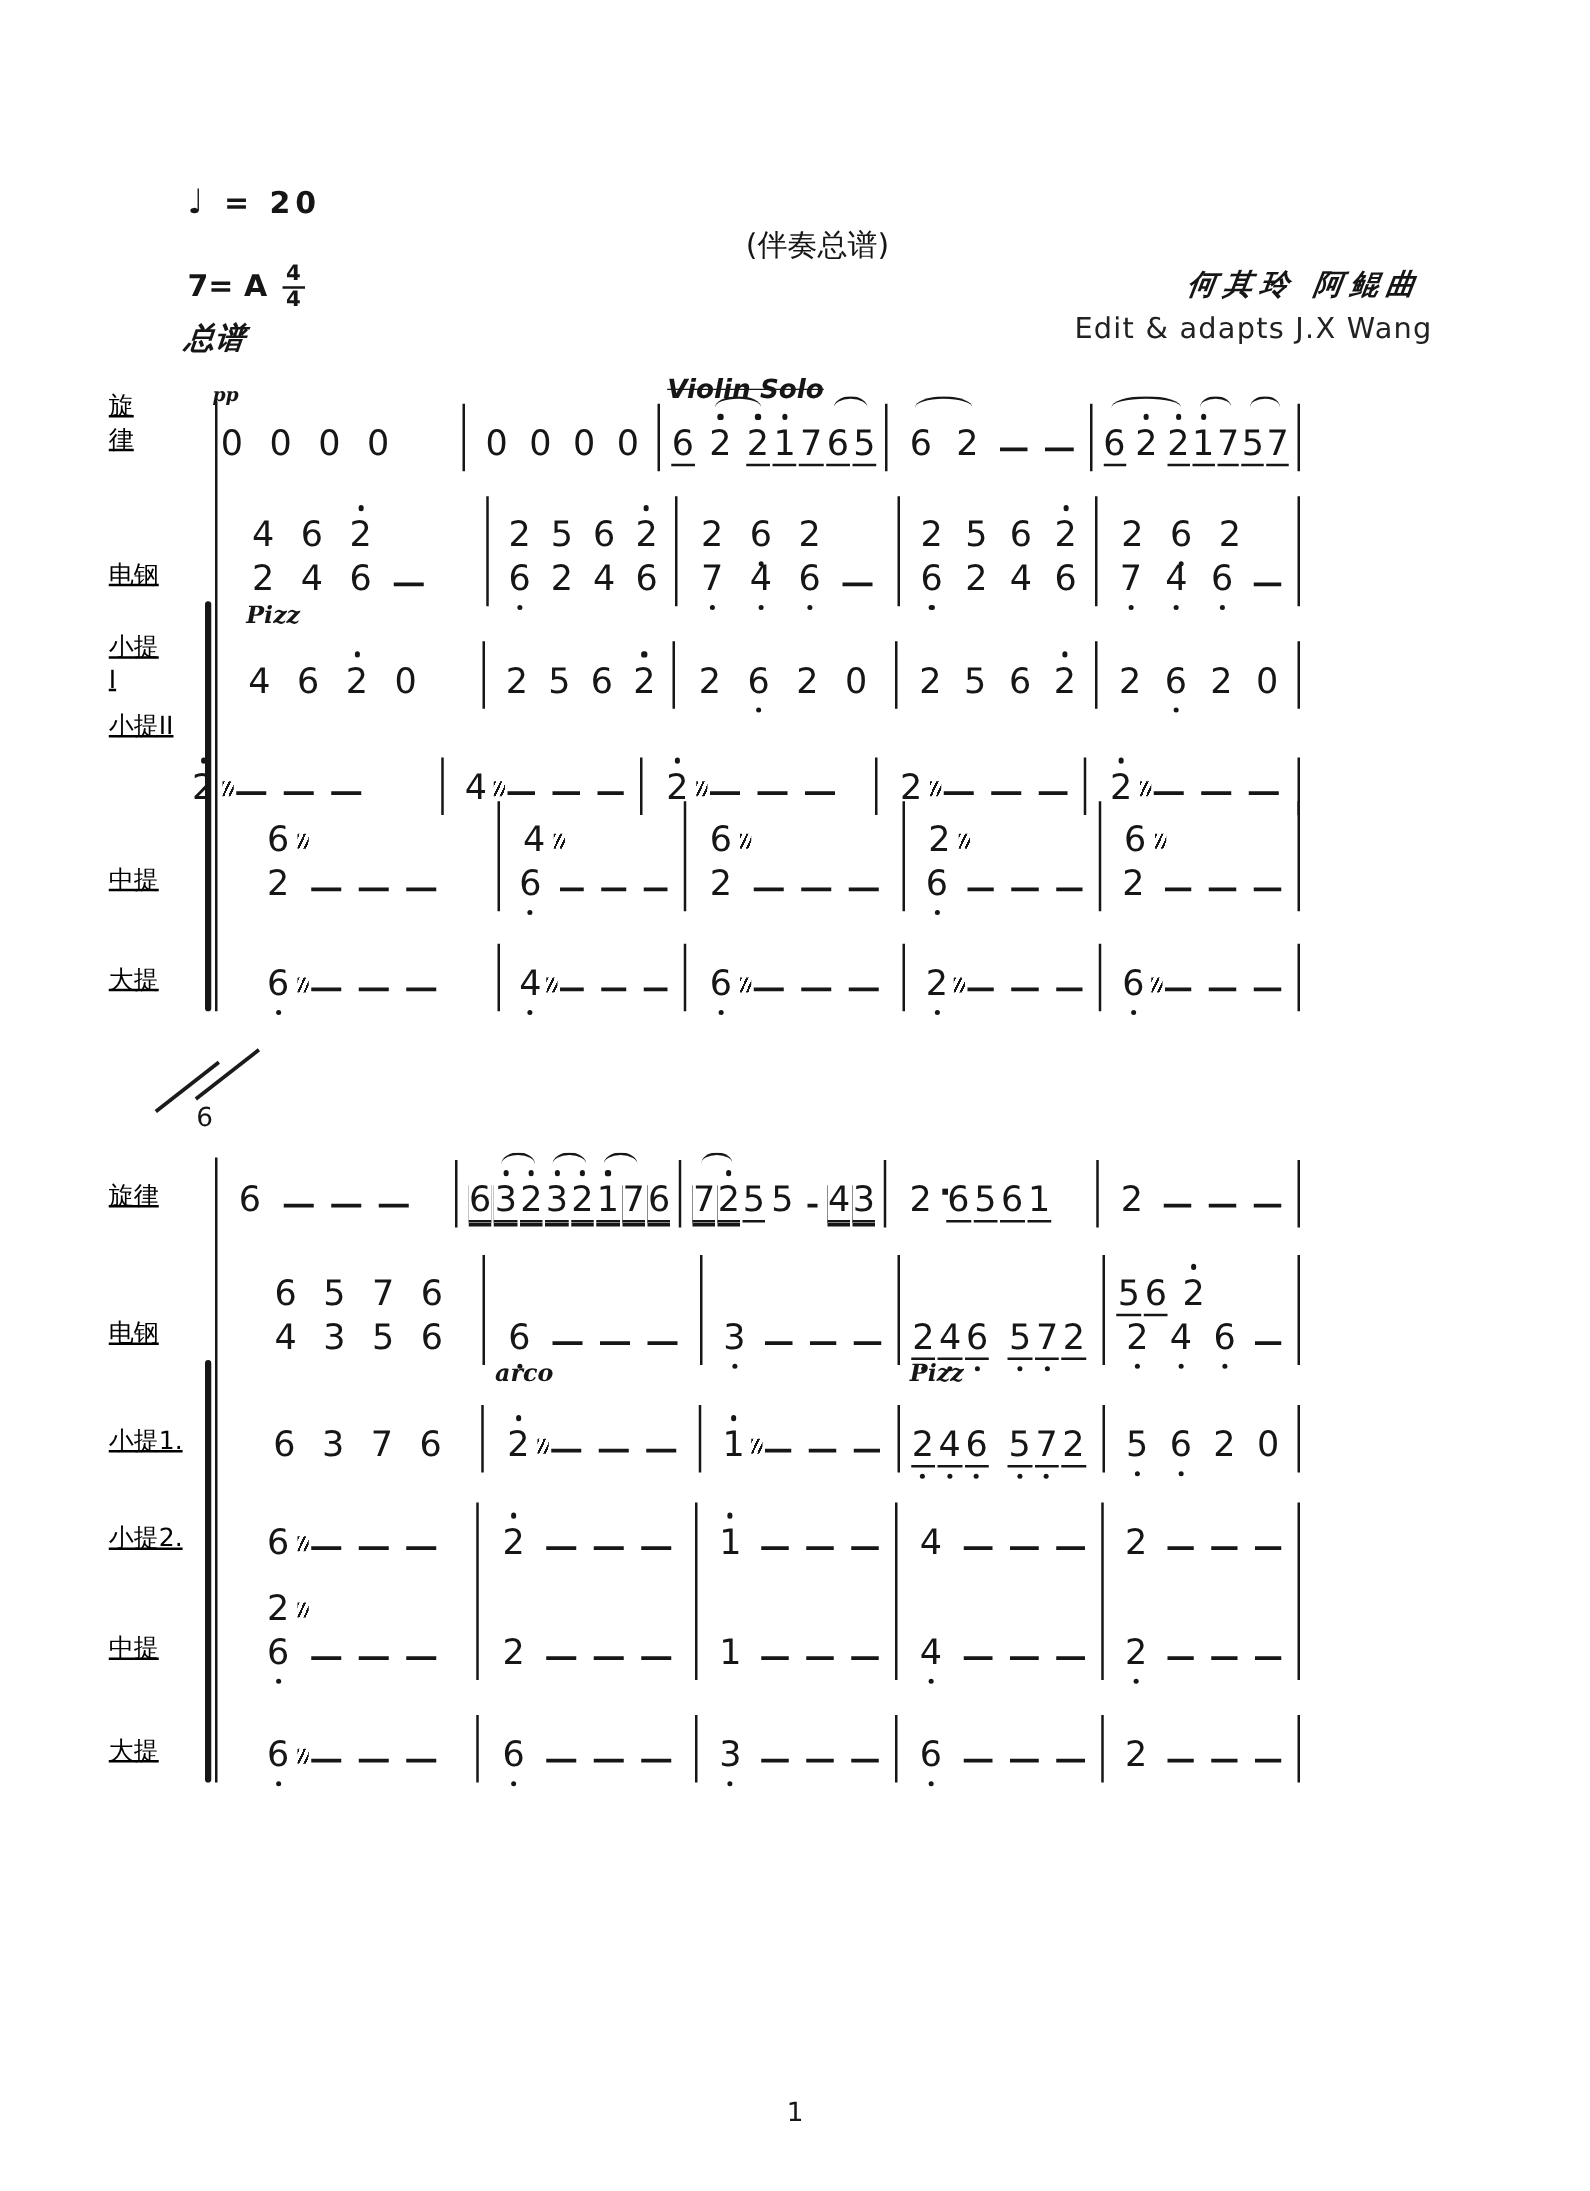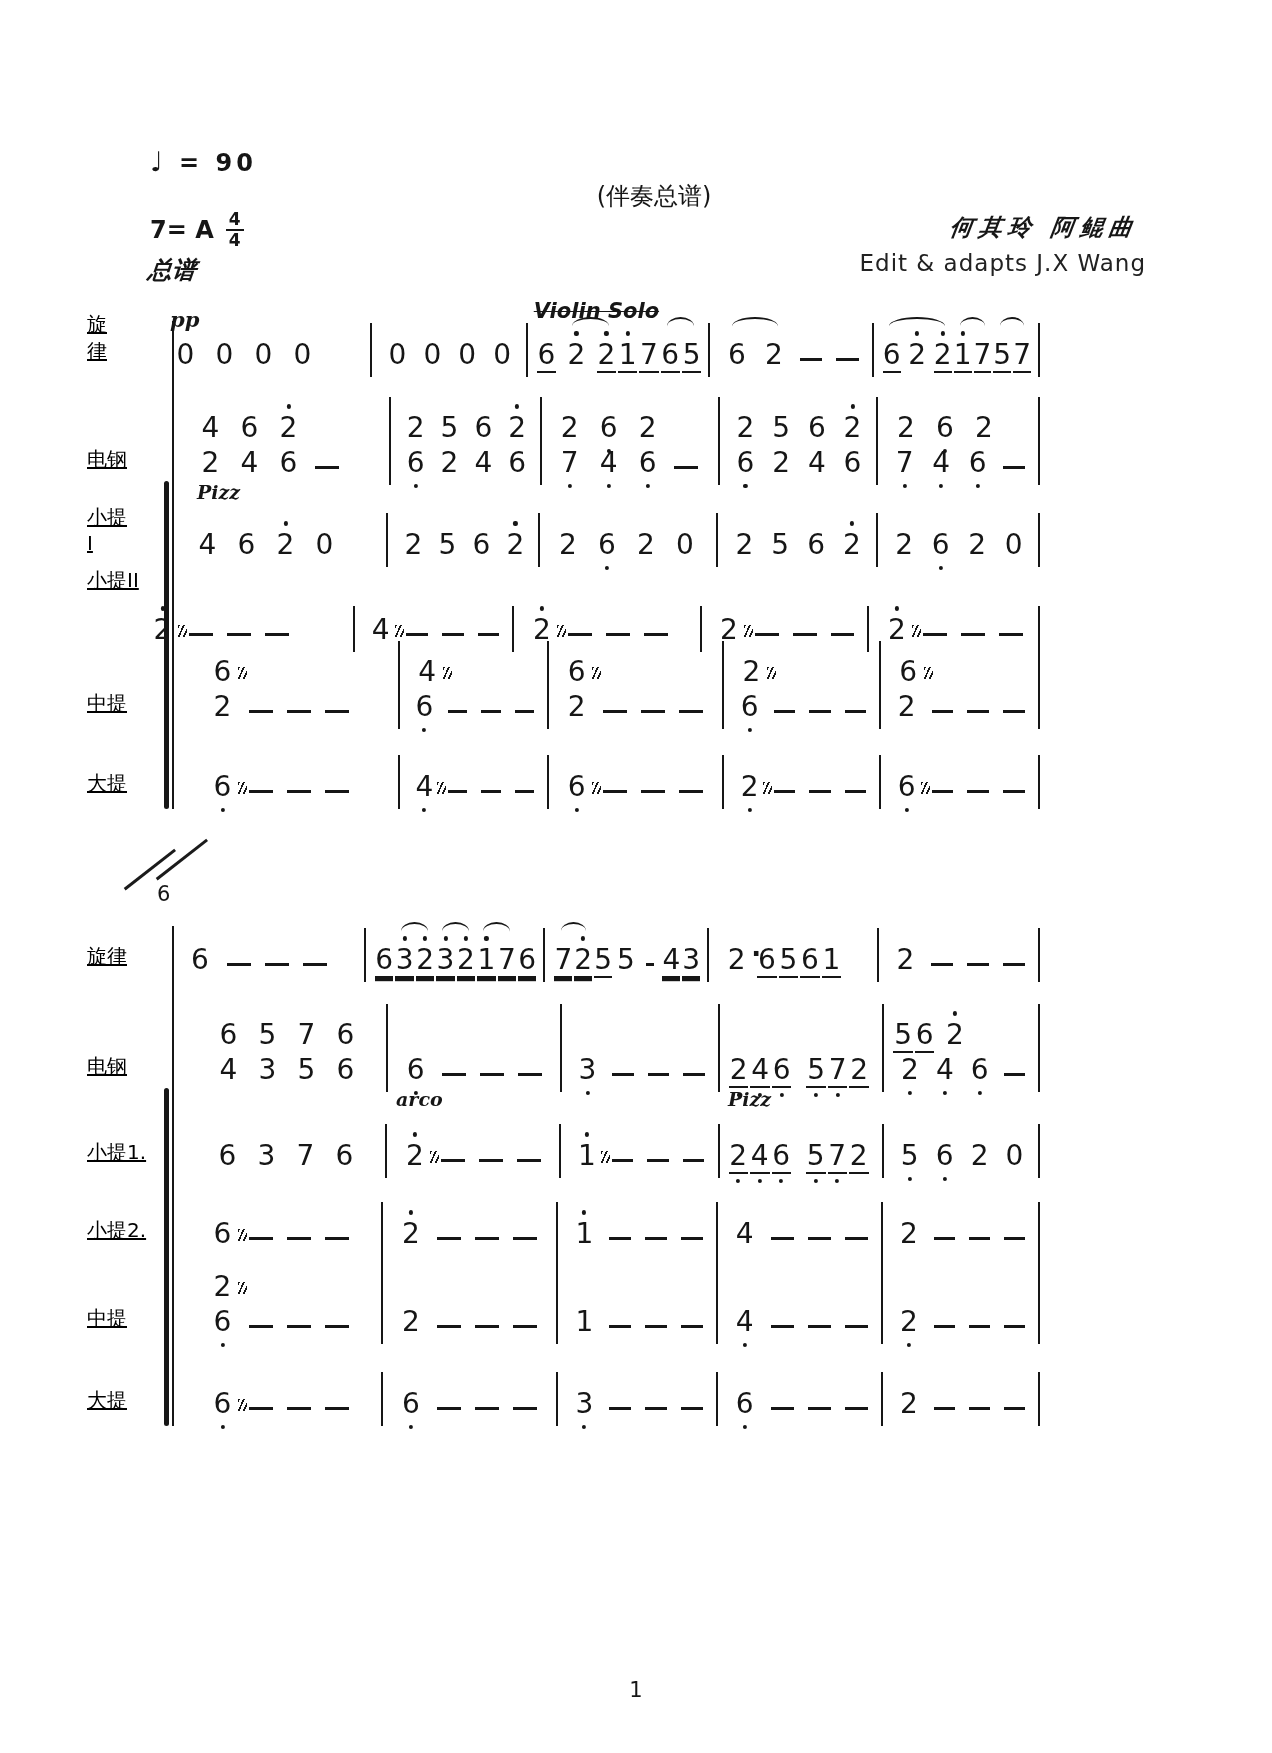--- a/index.html
+++ b/index.html
@@ -48,38 +48,38 @@
   .trem{position:absolute;right:-9px;bottom:9px;width:9px;height:12px;
         background:repeating-linear-gradient(115deg,#161616 0 1.7px,transparent 1.7px 4.6px);}
   .aug{position:absolute;right:-9px;bottom:9px;font-size:26px;font-weight:bold;line-height:1;}
   .dash{width:24px;height:3.2px;background:#161616;margin:0 7px 12px 7px;flex-shrink:1;}
   .spc{width:13px;flex-shrink:1;}
   .slur{position:absolute;top:-14px;height:9px;border-top:2px solid #161616;
         border-top-left-radius:60% 100%;border-top-right-radius:60% 100%;}
   .ann{position:absolute;white-space:nowrap;}
   .ann-above{top:2px;}
   .ann-below{bottom:-18px;}
-  .dyn{font-family:"DejaVu Serif","Liberation Serif",serif;font-style:italic;font-weight:bold;font-size:21px;}
+  .dyn{font-family:"DejaVu Serif","Liberation Serif",serif;font-style:italic;font-weight:bold;font-size:15px;}
   .solo{font-style:italic;font-weight:bold;font-size:21px;text-decoration:line-through;
         text-decoration-thickness:1px;top:-6px;}
   .tech{font-style:italic;font-weight:bold;font-size:19px;font-family:"DejaVu Serif","Liberation Serif",serif;}
   
   .caesura{position:absolute;left:118px;top:838px;width:110px;height:64px;}
   .caesura i{position:absolute;width:64px;height:3.4px;background:#1b1b1b;transform:rotate(-38deg);}
   .caesura i:first-child{left:0;top:30px;}
   .caesura i:last-child{left:32px;top:20px;}
   .mnum{position:absolute;left:157px;top:882px;font-size:21px;}
   .pageno{position:absolute;left:0;right:0;top:1678px;text-align:center;font-size:21px;}
 </style>
 </head>
 <body>
 
 <div class="page">
 
-  <div class="tempo"><span class="glyph">♩</span> <span>=</span>&nbsp;<span>90</span></div>
+  <div class="tempo"><span class="glyph">♩</span> <span>=</span>&nbsp;<span>20</span></div>
 
   <div class="subtitle">(伴奏总谱)</div>
 
   <div class="keyline"><span>7= A</span><span class="ts"><i>4</i><i>4</i></span></div>
 
   <div class="scorelabel">总谱</div>
   <div class="composer">何其玲 阿鲲曲</div>
   <div class="editor">Edit &amp; adapts J.X Wang</div>
 
   <div id="systems">

